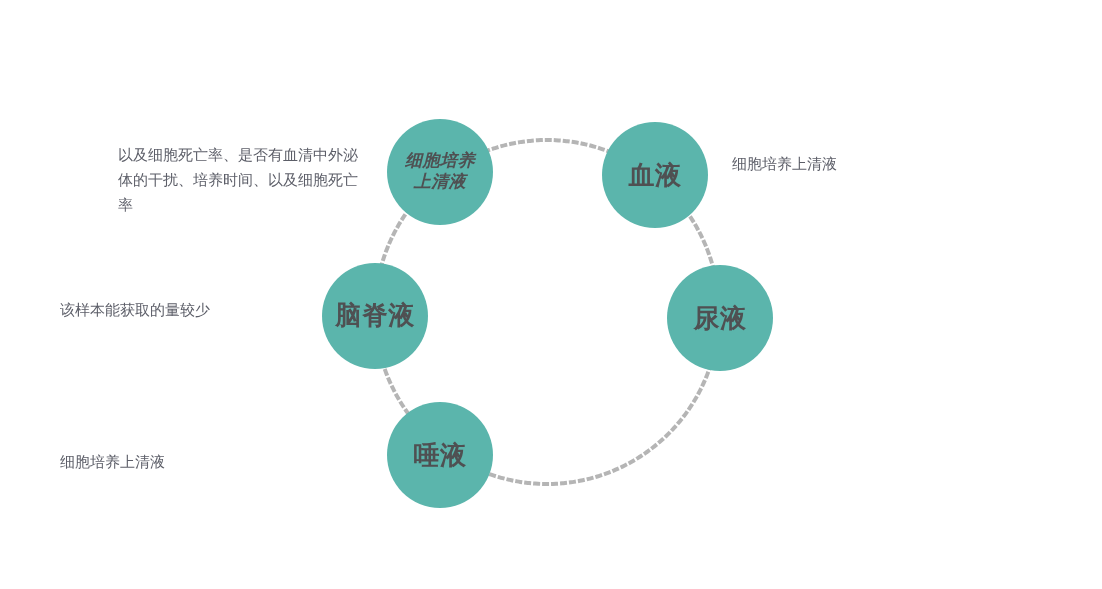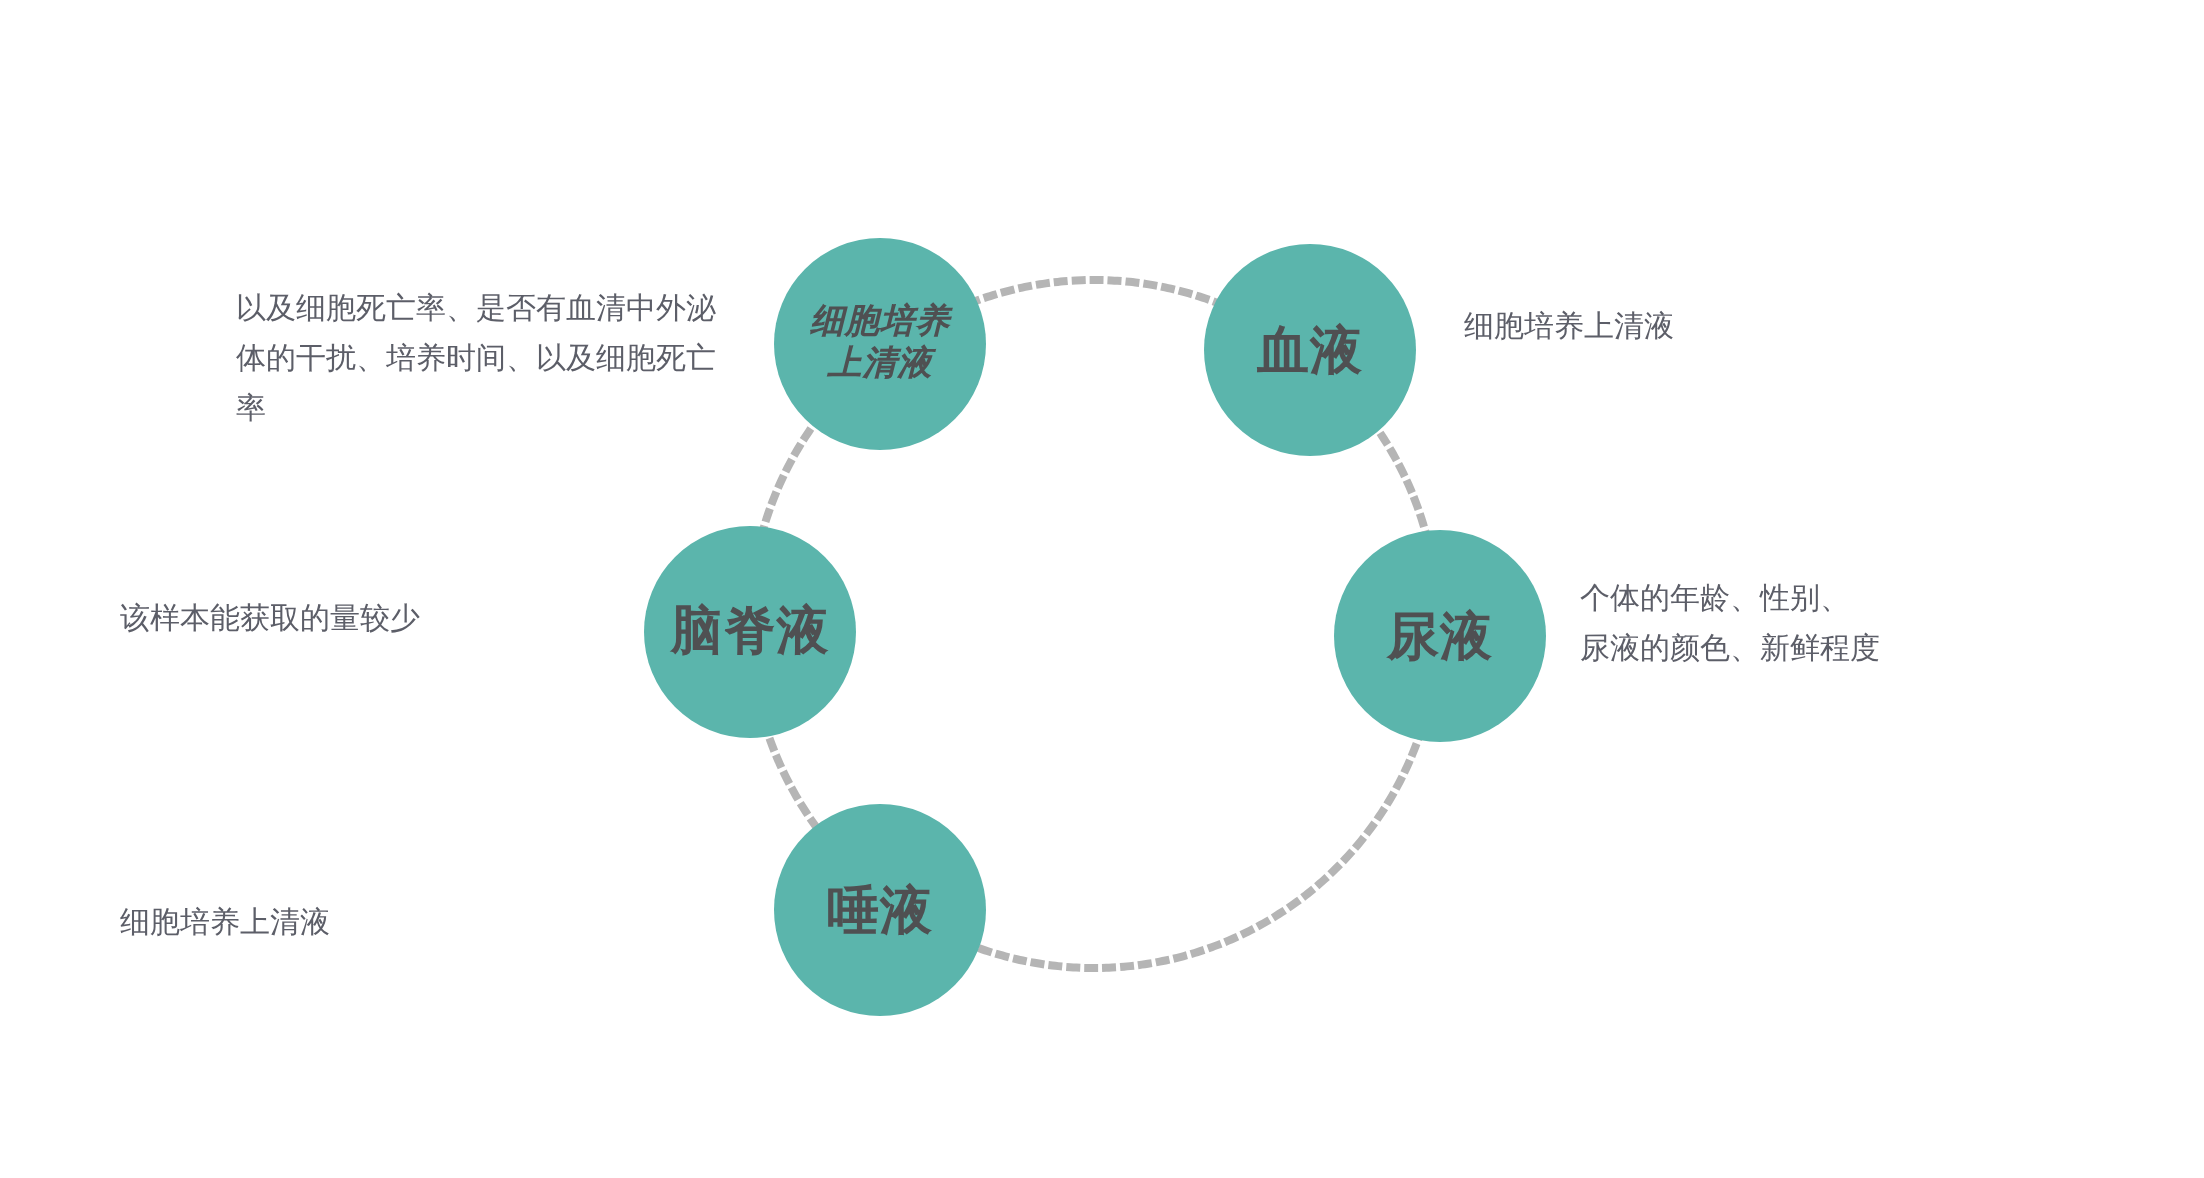--- a/index.html
+++ b/index.html
@@ -112,19 +112,17 @@
     <span class="node-label">唾液</span>
   </div>
 
 
   <div class="note note-cellsup">以及细胞死亡率、是否有血清中外泌体的干扰、培养时间、以及细胞死亡率</div>
 
   <div class="note right note-blood">细胞培养上清液</div>
 
   <div class="note left note-csf">该样本能获取的量较少</div>
 
-  <div class="note right note-urine">个体的年龄、性别、
-尿液的颜色、新鲜程度</div>
 
   <div class="note left note-saliva">细胞培养上清液</div>
 
 
 </div>
 
 </body></html>

